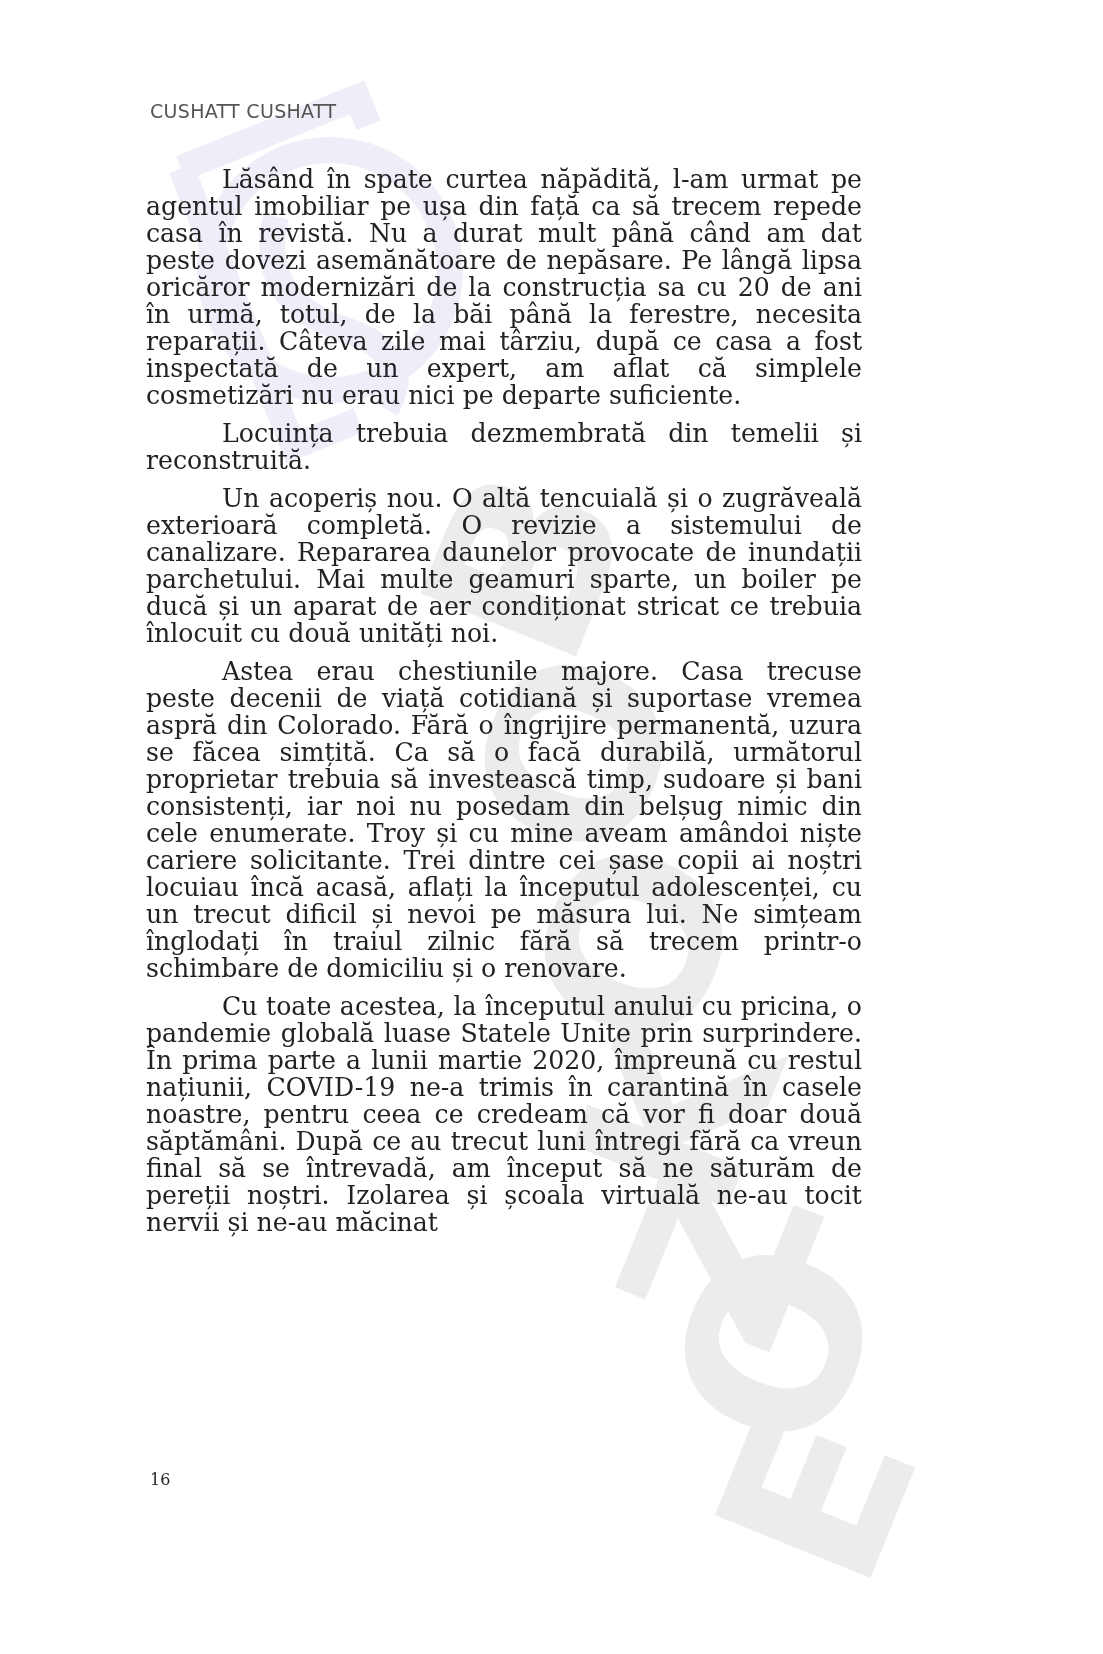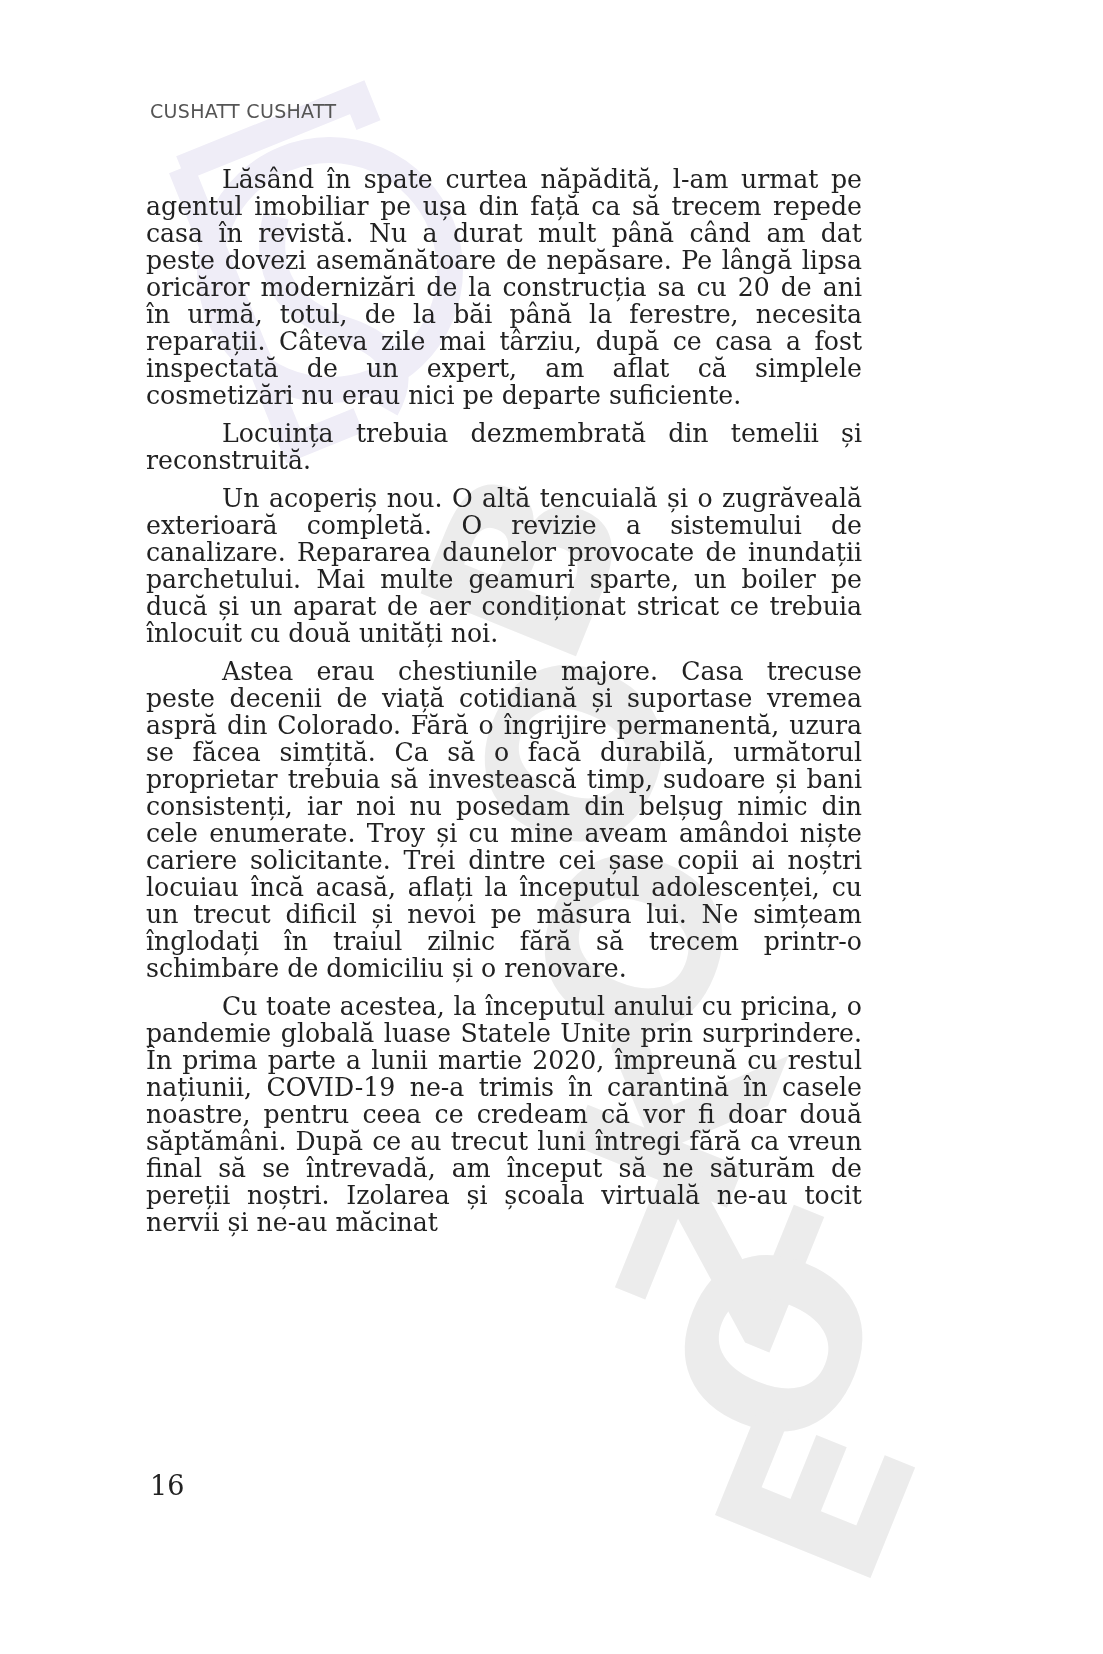--- a/index.html
+++ b/index.html
@@ -33,21 +33,21 @@
     line-height: 27px;
     color: #222;
     text-align: justify;
     z-index: 2;
   }
   .body-text p { margin: 0 0 11px 0; text-indent: 76px; }
 
   .page-number {
     position: absolute; left: 150px; top: 1470px;
     font-family: "DejaVu Serif", serif;
-    font-size: 27px; color: #222;
+    font-size: 16px; color: #222;
     z-index: 2;
   }
 </style>
 </head>
 <body>
 
 <div class="page">
 
   <div class="wm">
     <svg width="1103" height="1654" style="position:absolute;left:0;top:0;">

